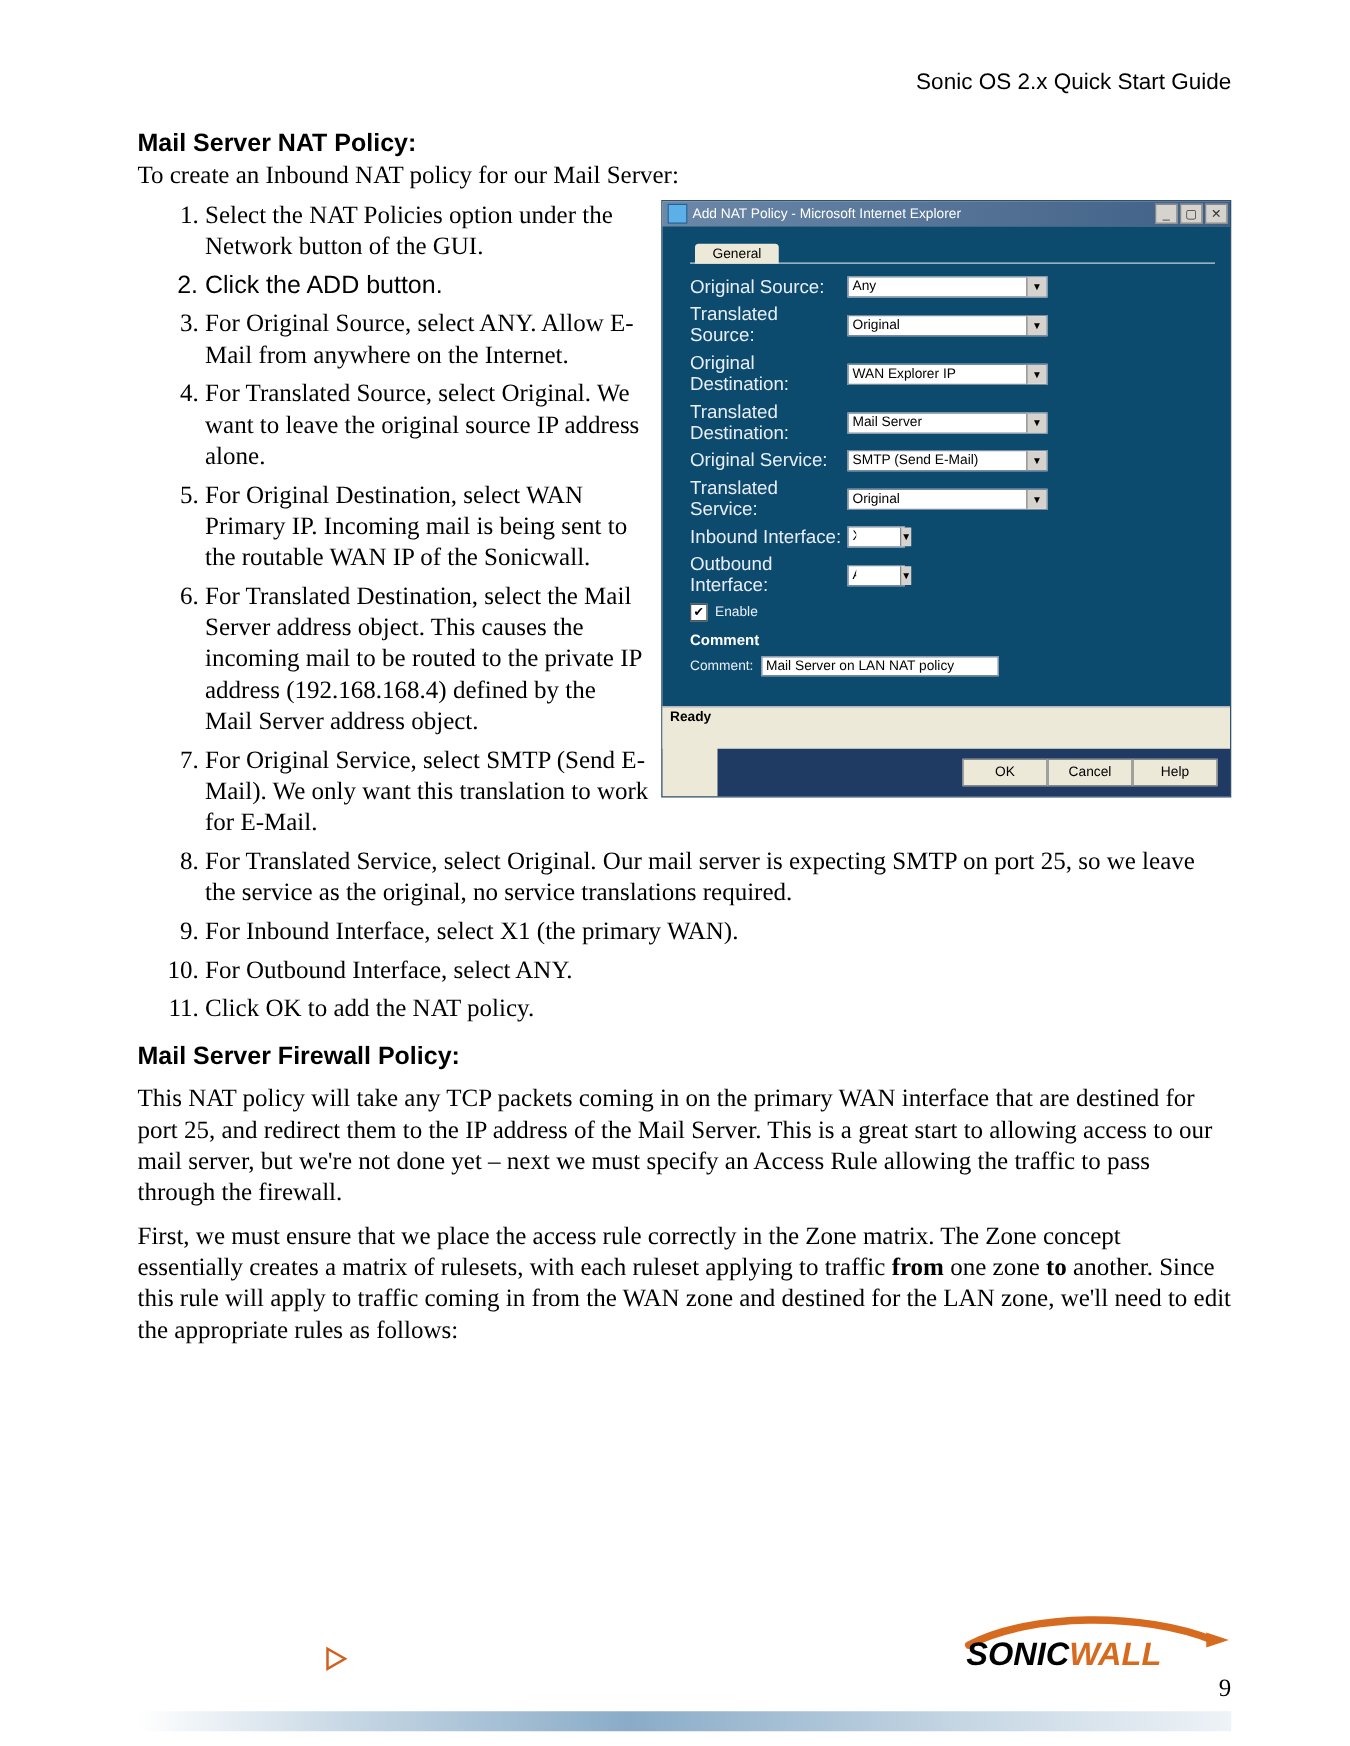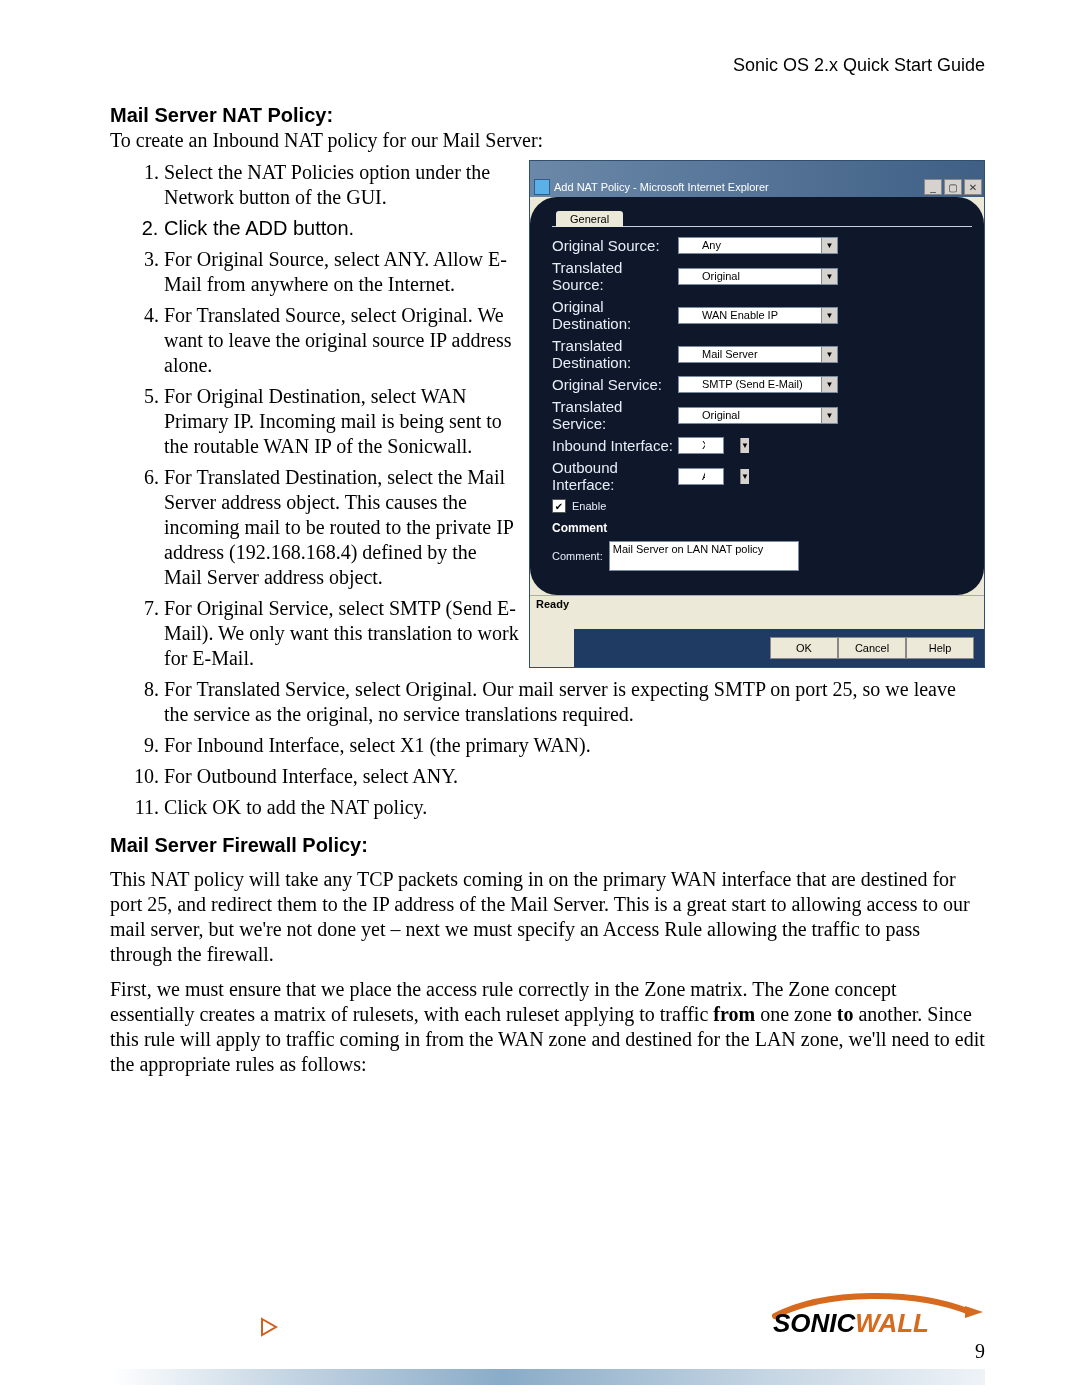--- a/index.html
+++ b/index.html
@@ -71,43 +71,42 @@
     font-family: Tahoma, Arial, sans-serif;
     font-size: 12px;
     background: #ece9d8;
   }
   .titlebar {
     display: flex;
     align-items: center;
     height: 20px;
     background: linear-gradient(to right, #6b88a8, #3f5f85);
     color: #fff;
-    padding: 16px 2px 0 4px;
+    padding: 0 2px 0 4px;
   }
   .titlebar .ticon {
     width: 14px; height: 14px;
     background: #5bb0e8;
     margin-right: 4px;
     border: 1px solid #2d5d8a;
   }
   .titlebar .ttext { flex: 1; font-size: 11px; }
   .titlebar .wbtn {
     width: 16px; height: 14px;
     background: #d6d3ce;
     border: 1px solid #888;
     margin-left: 2px;
     display: flex; align-items: center; justify-content: center;
     font-size: 10px; color:#333;
   }
 
   .dbody {
-    background: #0f172a;
+    background: #0c4a6e;
     padding: 14px 12px 10px 22px;
     color: #fff;
-    border-radius: 27px;
   }
   .tab {
     display: inline-block;
     background: #ece9d8;
     color: #000;
     font-size: 11px;
     padding: 2px 14px;
     border-radius: 3px 3px 0 0;
     margin-bottom: -1px;
     margin-left: 4px;
@@ -126,21 +125,20 @@
     width: 126px;
     font-size: 15px;
     color: #e8eef7;
   }
   .sel {
     display: flex;
     background: #fff;
     border: 1px solid #7a8aa0;
     height: 17px;
     box-sizing: border-box;
-    padding-left: 20px;
   }
   .sel.wide { width: 160px; }
   .sel.small { width: 46px; gap: 35px; }
   .sel .sval {
     flex: 1;
     color: #000;
     font-size: 11px;
     padding: 1px 3px 0 3px;
     white-space: nowrap;
     overflow: hidden;
@@ -173,21 +171,21 @@
   }
   .comment-row {
     display: flex; align-items: center;
     margin-bottom: 14px;
   }
   .comment-row .clabel {
     font-size: 11px; color:#e8eef7;
     margin-right: 6px;
   }
   .cinput {
-    width: 190px; height: 30px;
+    width: 190px; height: 16px;
     background: #fff;
     border: 1px solid #7a8aa0;
     color: #000;
     font-size: 11px;
     padding: 1px 3px 0 3px;
     box-sizing: border-box;
   }
 
   .statusbar {
     background: #ece9d8;
@@ -284,21 +282,21 @@
           <div class="frow">
             <div class="flabel">Translated Source:</div>
             <div class="sel wide">
               <div class="sval">Original</div>
               <div class="sarrow">▼</div>
             </div>
           </div>
           <div class="frow">
             <div class="flabel">Original Destination:</div>
             <div class="sel wide">
-              <div class="sval">WAN Enable IP</div>
+              <div class="sval">WAN Explorer IP</div>
               <div class="sarrow">▼</div>
             </div>
           </div>
           <div class="frow">
             <div class="flabel">Translated Destination:</div>
             <div class="sel wide">
               <div class="sval">Mail Server</div>
               <div class="sarrow">▼</div>
             </div>
           </div>

